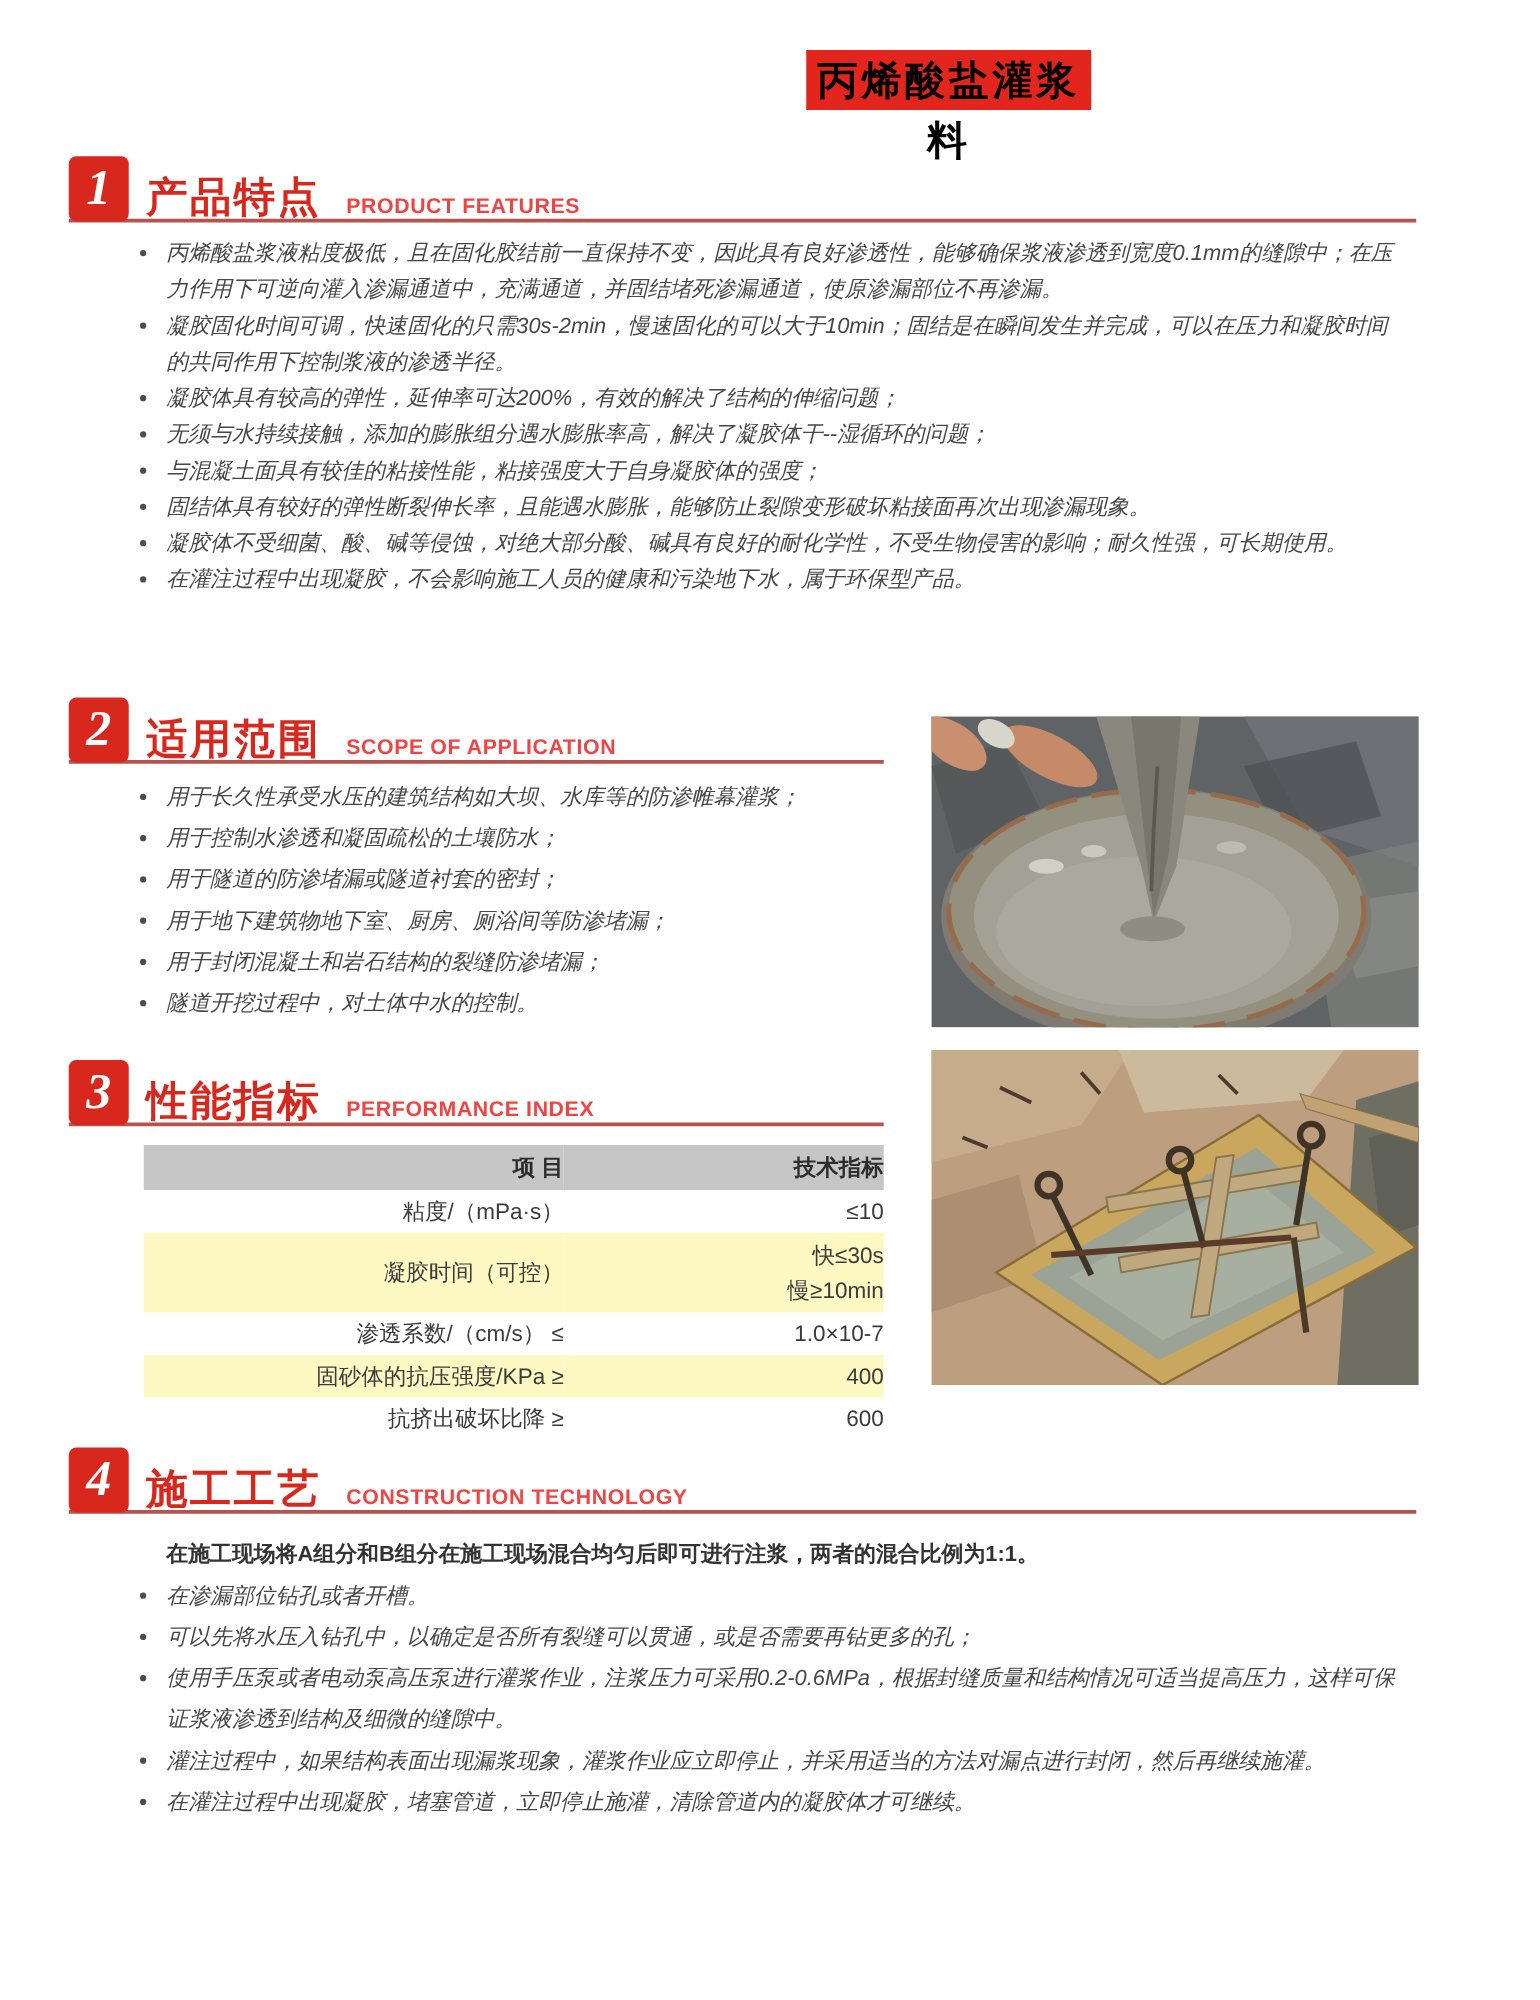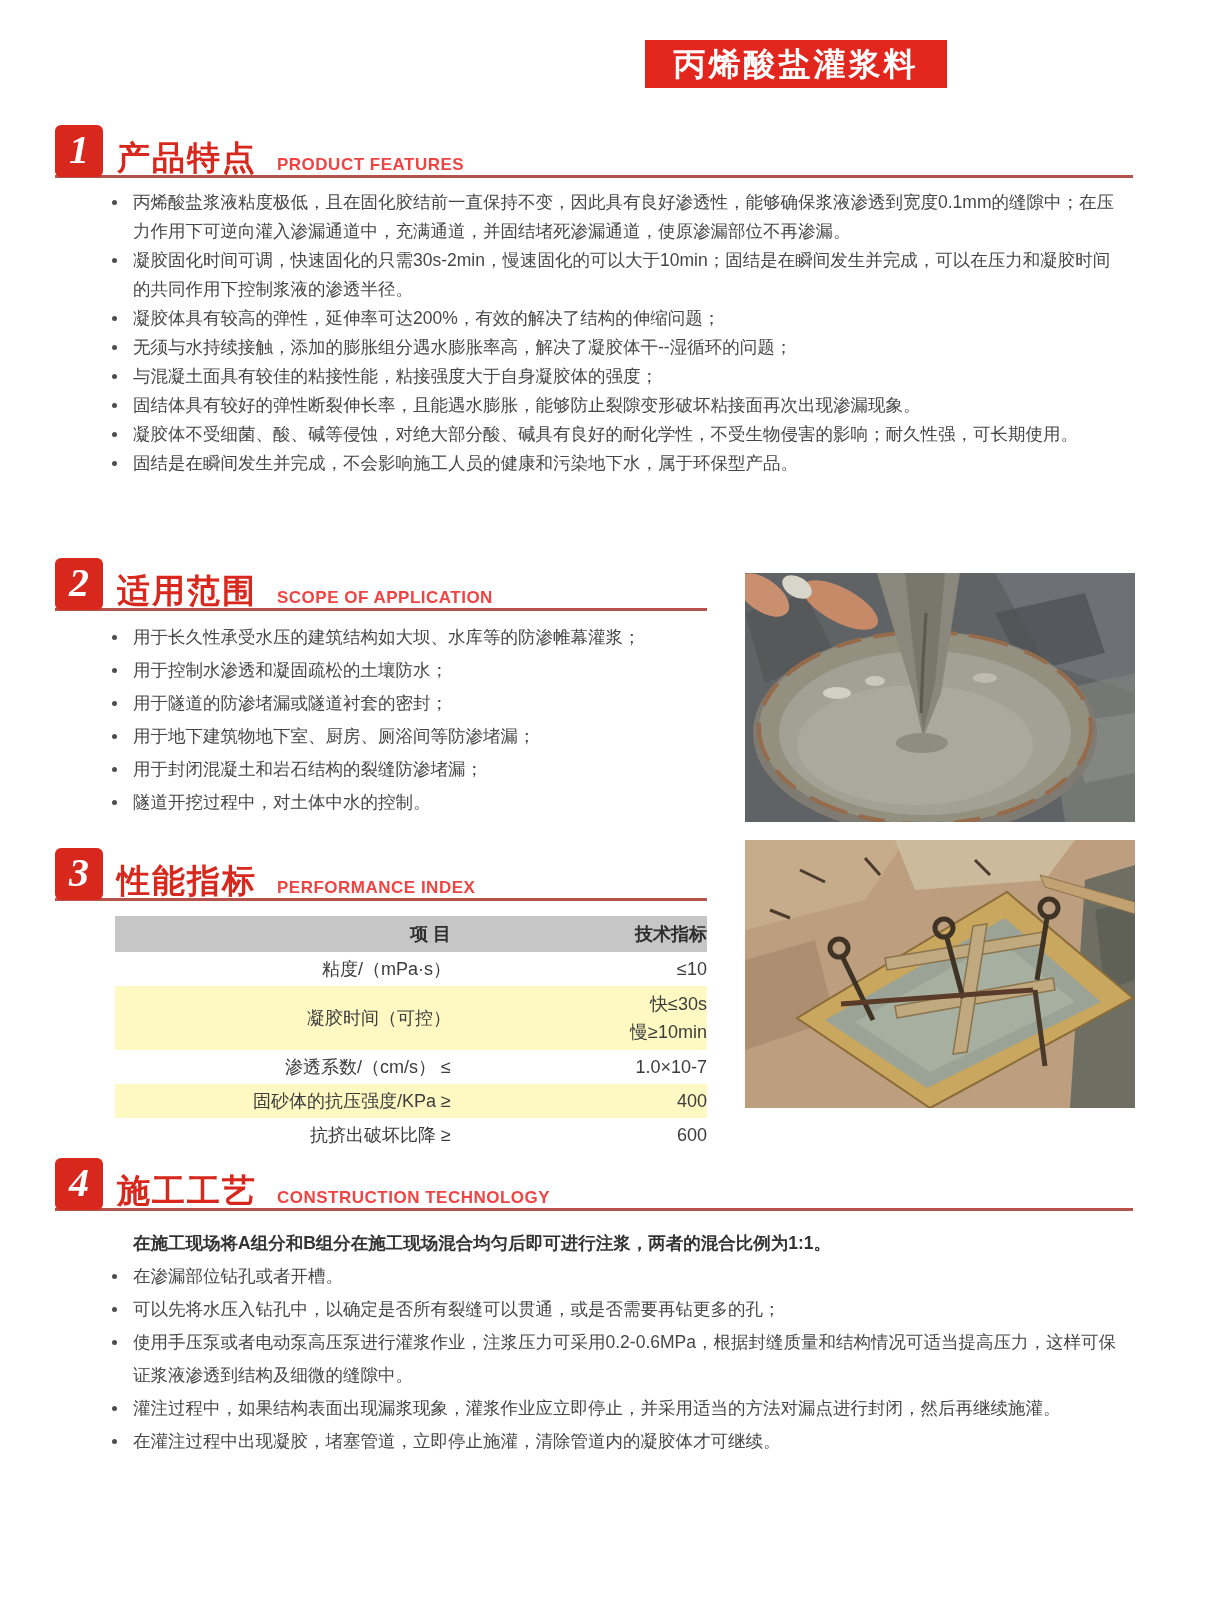--- a/index.html
+++ b/index.html
@@ -2,22 +2,22 @@
 <html><head>
 <meta charset="utf-8">
 <style>
   html,body{margin:0;padding:0;background:#ffffff;}
   .page{
     position:relative;width:1232px;height:1600px;background:#ffffff;overflow:hidden;
     font-family:"Liberation Sans","DejaVu Sans",sans-serif;color:#474747;
   }
   
   .banner{
-    position:absolute;left:645px;top:40px;width:302px;height:48px;
-    background:#e2261d;color:#ffffff;font-size:32px;font-weight:bold;
+    position:absolute;left:645px;top:40px;width:228px;height:48px;
+    background:#e2261d;color:#000000;font-size:32px;font-weight:bold;
     letter-spacing:3px;text-align:center;line-height:48px;
   }
   
   .sec{position:absolute;left:55px;}
   .sec-head{position:relative;height:53px;}
   .rule{position:absolute;left:0;top:50px;width:100%;height:3px;background:#b4544c;}
   .badge{
     position:absolute;left:0;top:0;width:48px;height:52px;background:#d8281e;
     border-radius:6px;display:flex;align-items:center;justify-content:center;z-index:2;
   }
@@ -25,21 +25,21 @@
     font-family:"Liberation Serif","DejaVu Serif",serif;transform:translateY(-2px);}
   .sec-title{
     position:absolute;left:62px;bottom:4px;margin:0;color:#d8281e;
     font-size:33px;font-weight:bold;letter-spacing:2px;line-height:1;
   }
   .sec-sub{
     position:absolute;bottom:5px;color:#ef4444;font-size:17px;font-weight:bold;
     letter-spacing:0.5px;line-height:1;white-space:nowrap;
   }
   
-  ul.blist{list-style:none;margin:10px 16px 0 0;padding:0 0 0 78px;}
+  ul.blist{list-style:none;margin:10px 16px 0 0;padding:0 0 0 78px;font-style:italic;}
   ul.blist li{position:relative;font-size:17.5px;}
   ul.blist li::before{
     content:"";position:absolute;left:-21px;width:5px;height:5px;border-radius:50%;
     background:#4d4d4d;
   }
   .tight li{line-height:29px;}
   .tight li::before{top:12px;}
   .roomy li{line-height:33px;}
   .roomy li::before{top:14px;}
   .intro{
@@ -78,21 +78,21 @@
       <span class="sec-sub" style="left:222px;">PRODUCT FEATURES</span>
     </div>
     <ul class="blist tight">
       <li>丙烯酸盐浆液粘度极低，且在固化胶结前一直保持不变，因此具有良好渗透性，能够确保浆液渗透到宽度0.1mm的缝隙中；在压力作用下可逆向灌入渗漏通道中，充满通道，并固结堵死渗漏通道，使原渗漏部位不再渗漏。</li>
       <li>凝胶固化时间可调，快速固化的只需30s-2min，慢速固化的可以大于10min；固结是在瞬间发生并完成，可以在压力和凝胶时间的共同作用下控制浆液的渗透半径。</li>
       <li>凝胶体具有较高的弹性，延伸率可达200%，有效的解决了结构的伸缩问题；</li>
       <li>无须与水持续接触，添加的膨胀组分遇水膨胀率高，解决了凝胶体干--湿循环的问题；</li>
       <li>与混凝土面具有较佳的粘接性能，粘接强度大于自身凝胶体的强度；</li>
       <li>固结体具有较好的弹性断裂伸长率，且能遇水膨胀，能够防止裂隙变形破坏粘接面再次出现渗漏现象。</li>
       <li>凝胶体不受细菌、酸、碱等侵蚀，对绝大部分酸、碱具有良好的耐化学性，不受生物侵害的影响；耐久性强，可长期使用。</li>
-      <li>固结是在瞬间发生并完成，不会影响施工人员的健康和污染地下水，属于环保型产品。</li>
+      <li>在灌注过程中出现凝胶，不会影响施工人员的健康和污染地下水，属于环保型产品。</li>
     </ul>
   </section>
 
   <section class="sec" style="top:558px;width:652px;">
     <div class="sec-head">
       <div class="rule"></div>
       <div class="badge">
         <span>2</span>
       </div>
       <h2 class="sec-title">适用范围</h2>

